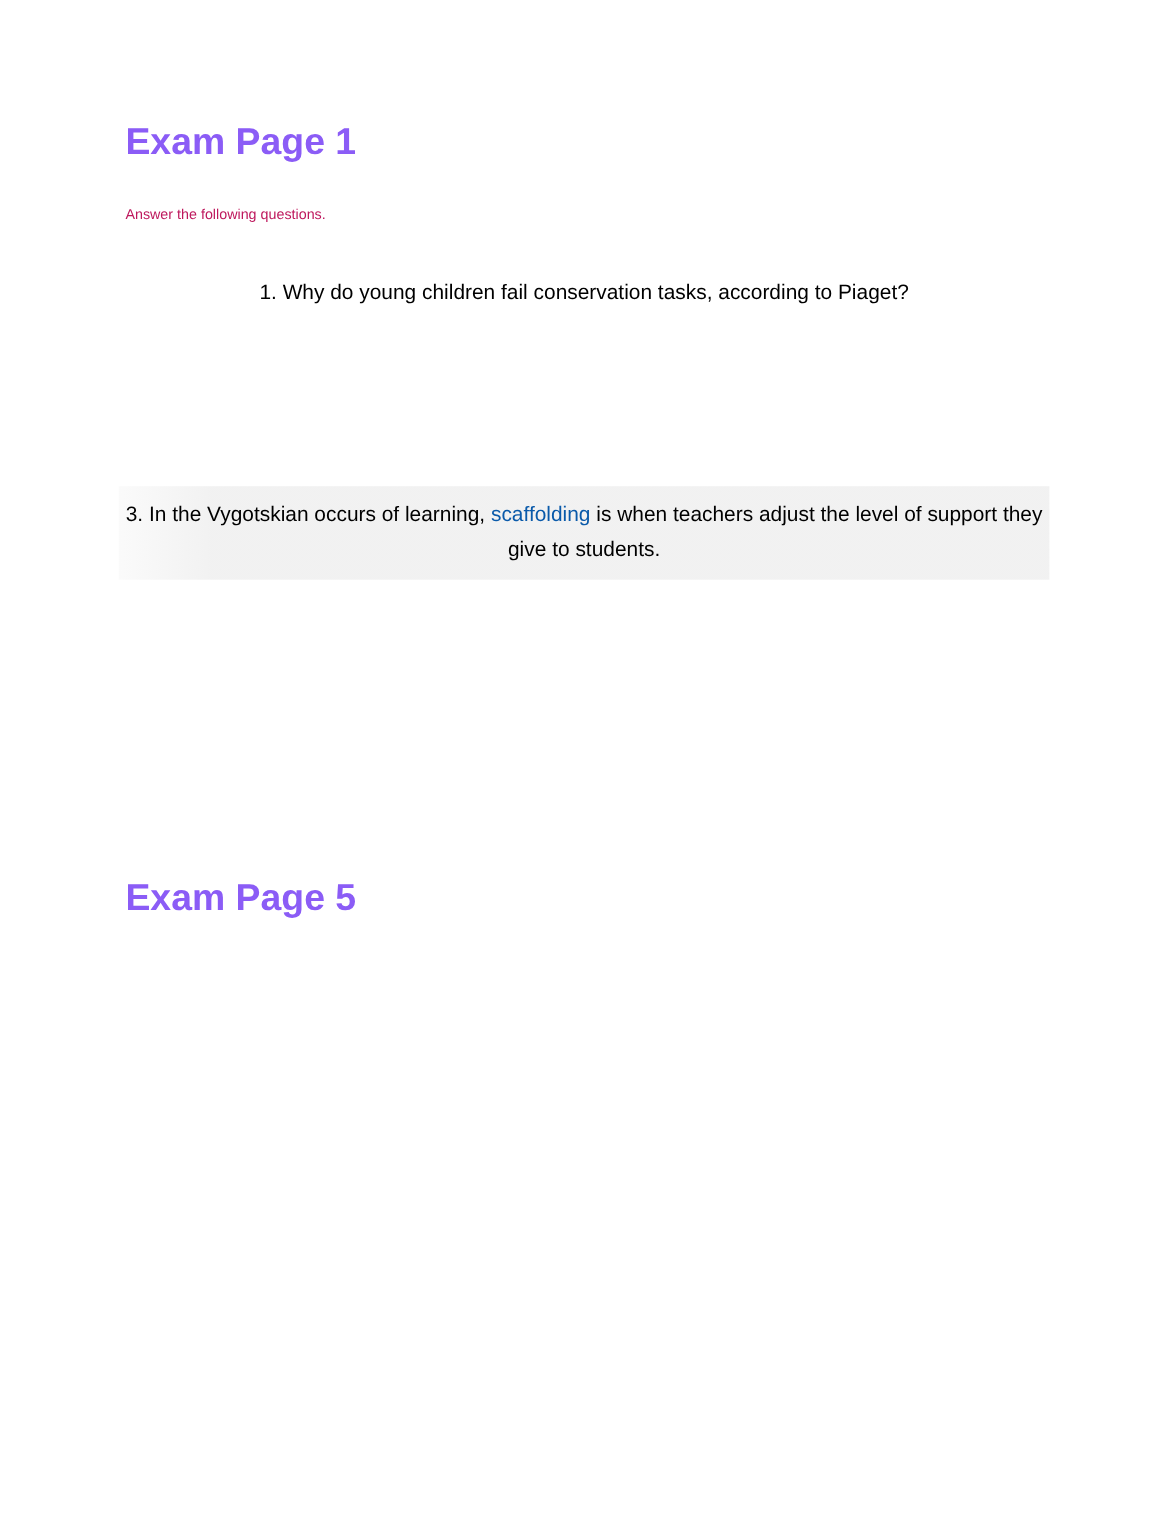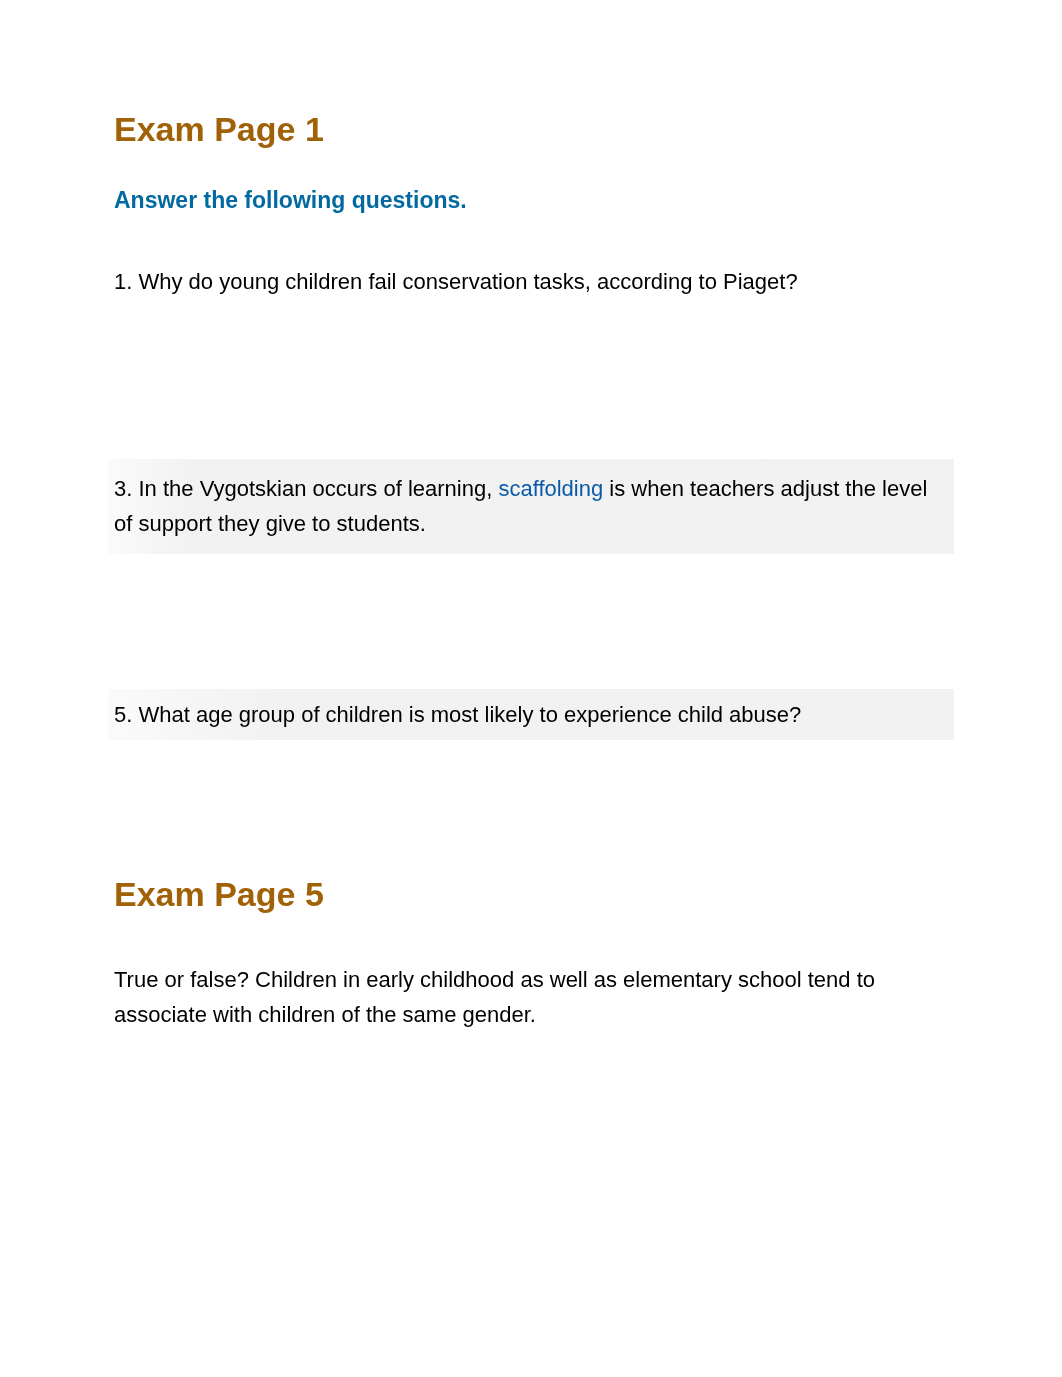--- a/index.html
+++ b/index.html
@@ -13,40 +13,41 @@
       color: #000000;
       width: 1062px;
       padding: 0;
     }
     .page-container {
       padding: 110px 114px 40px 114px;
     }
     .page-title {
       font-size: 34px;
       font-weight: bold;
-      color: #a16207;
+      color: #8b5cf6;
       margin-bottom: 38px;
     }
     .instructions {
-      font-size: 23px;
-      font-weight: bold;
-      color: #0369a1;
+      font-size: 13px;
+      font-weight: normal;
+      color: #be185d;
       margin-bottom: 40px;
     }
     .question-block {
       display: block;
       width: 100%;
     }
     .question-text {
-      font-size: 22px;
+      font-size: 19px;
       color: #000000;
       line-height: 1.6;
       margin-bottom: 0;
       padding-top: 10px;
       padding-bottom: 10px;
+      text-align: center;
     }
     .answer-space {
       height: 150px;
     }
     .answer-space-medium {
       height: 135px;
     }
     .highlighted {
       background: linear-gradient(to right, rgba(240,240,240,0.3) 0%, rgba(240,240,240,0.9) 10%, rgba(240,240,240,0.9) 90%, rgba(240,240,240,0.9) 100%);
       padding: 12px 0 12px 0;
@@ -97,29 +98,22 @@
     <p class="question-text highlighted">
       <span class="q-num">3.</span>
       <span>In the Vygotskian occurs of learning,</span>
       <a class="link-style">scaffolding</a>
       <span>is when teachers adjust the level of support they give to students.</span>
     </p>
     <div class="answer-space-medium"></div>
   </div>
 
   <div class="question-block">
-    <p class="question-text highlighted-2">
-      <span class="q-num">5.</span>
-      <span>What age group of children is most likely to experience child abuse?</span>
-    </p>
     <div class="answer-space-medium"></div>
   </div>
 
   <div class="section2">
     <h1 class="page-title">Exam Page 5</h1>
 
 
-    <div class="question-block">
-      <p class="question-text">True or false? Children in early childhood as well as elementary school tend to associate with children of the same gender.</p>
-    </div>
   </div>
 
 </div>
 
 </body></html>

